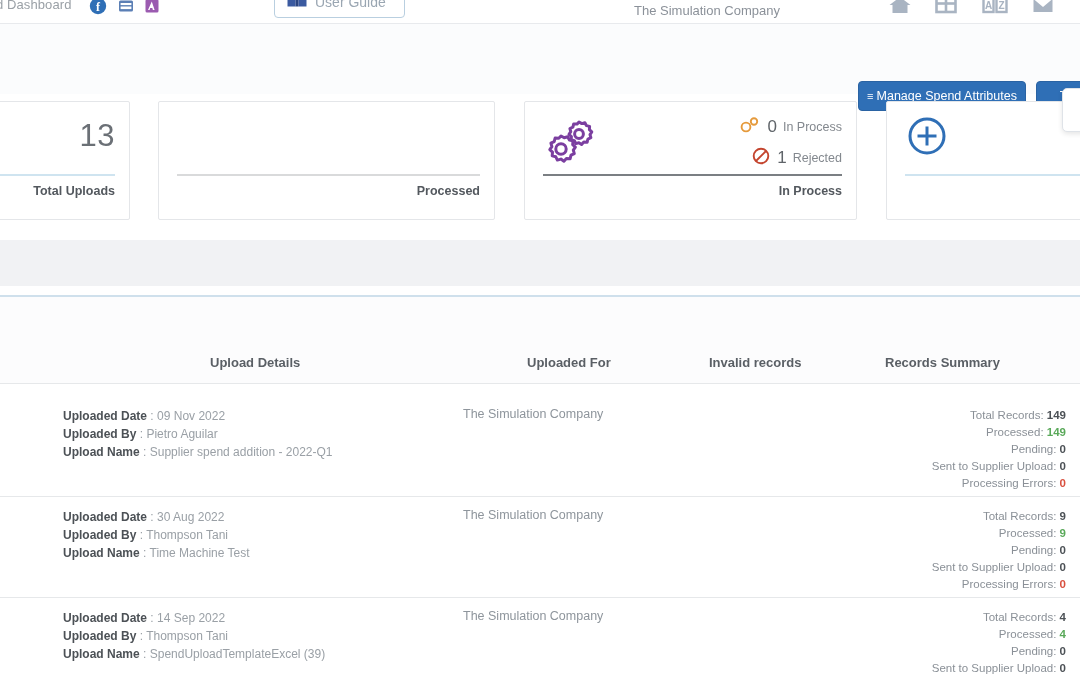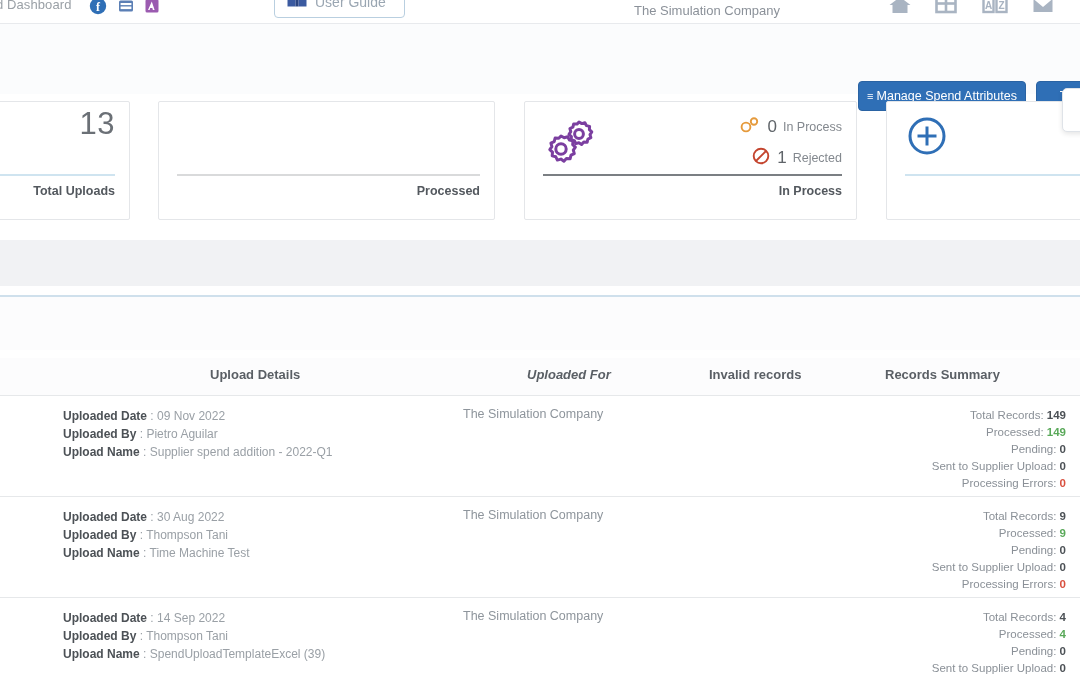--- a/index.html
+++ b/index.html
@@ -90,21 +90,21 @@
 
   .card-top { position:relative; height:72px; }
   .card-divider { position:absolute; left:18px; right:14px; top:72px; height:2px; }
   .div-blue { background:#cfe4f0; }
   .div-gray { background:#d9dadb; }
   .card-label {
     position:absolute; right:14px; top:82px;
     font-size:12.5px; font-weight:bold; color:#53585e;
   }
   .card-number {
-    position:absolute; right:14px; top:4px;
+    position:absolute; right:14px; top:16px;
     font-size:31px; color:#6b7076; font-weight:300; letter-spacing:.5px;
   }
   .card-icon { position:absolute; left:18px; top:12px; }
 
   .mini-row {
     position:absolute; right:14px; display:flex; align-items:center; gap:6px;
     white-space:nowrap;
   }
   .mini-num { font-size:17px; color:#5f6469; }
   .mini-txt { font-size:12.5px; color:#83888e; }
@@ -126,29 +126,29 @@
   }
   .tab-green { background:#5aa95a; border:1px solid #4d964d; }
   .tab-blue  { background:#2f6fb6; border:1px solid #2a63a3; }
   #tab-all { left:828px; width:38px; }
   #tab-processed { left:871px; width:90px; }
   #tab-inprocess { left:965px; width:88px; }
   #tab-rejected { left:1057px; width:72px; }
 
   
   .table-head {
-    position:absolute; left:0; top:358px; width:1080px; height:38px;
+    position:absolute; left:0; top:346px; width:1080px; height:38px;
     background:#fcfcfd; border-bottom:1px solid #e6e8ea;
   }
   .th {
     position:absolute; top:9px; font-size:13px; font-weight:bold; color:#5a5f65;
     white-space:nowrap;
   }
   #th-upload-details { left:210px; }
-  #th-uploaded-for { left:527px;font-style:italic; }
+  #th-uploaded-for { left:527px; }
   #th-invalid { left:709px; }
   #th-records { left:885px;text-align:center; }
 
   .rows { position:absolute; left:0; top:396px; width:1080px; }
   .row {
     position:relative; width:1080px; height:101px;
     border-bottom:1px solid #e6e8ea; background:#ffffff;
   }
   .details { position:absolute; left:63px; top:11px; }
   .dline { font-size:12px; line-height:18px; white-space:nowrap; }

